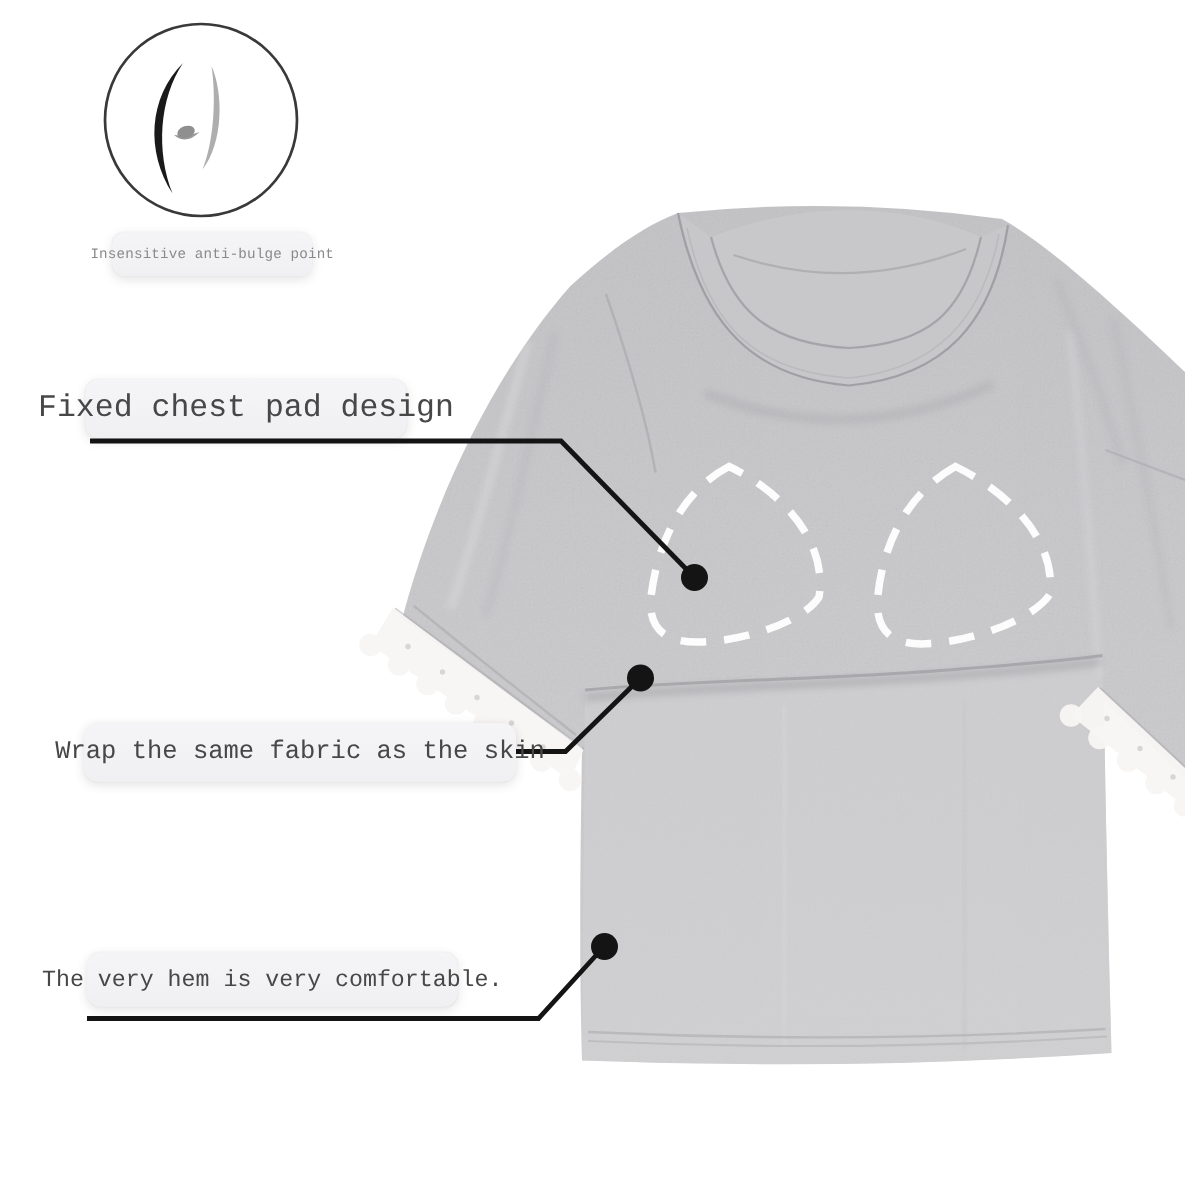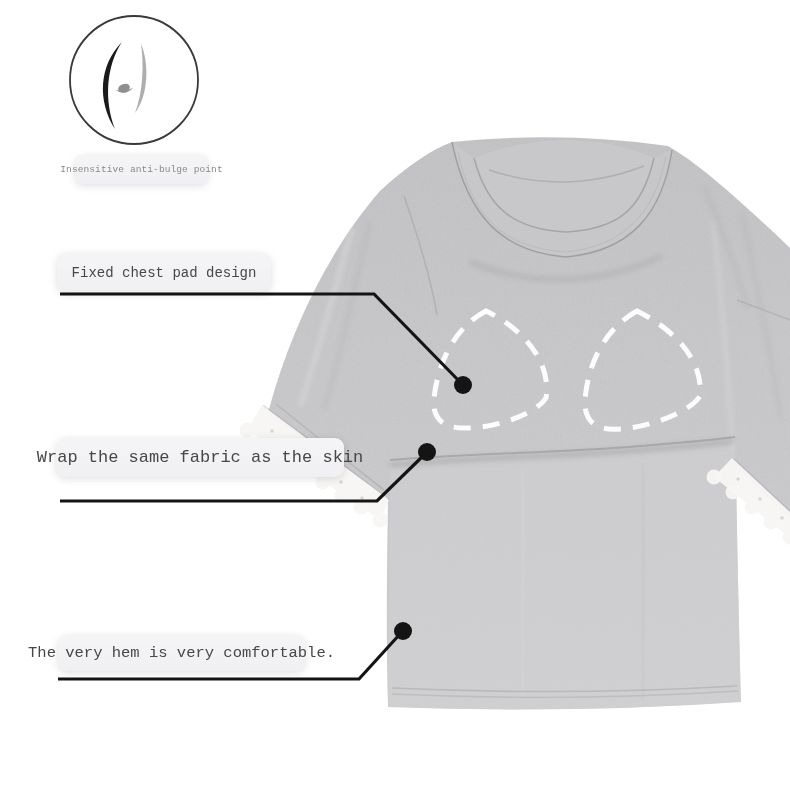--- a/index.html
+++ b/index.html
@@ -14,22 +14,22 @@
     border-radius:9px;
     box-shadow:0 2px 8px rgba(0,0,0,.12),0 0 1px rgba(0,0,0,.08);
     color:var(--label-text,#474747);
     white-space:nowrap;
   }
   .pill.small{
     border-radius:8px;font-size:9.5px;letter-spacing:.1px;
     color:var(--badge-label-text,#8a8a8a);
   }
   #pill-anti-bulge{left:75px;top:155px;width:133px;height:29px;}
-  #pill-chest-pad{left:57px;top:253px;width:214px;height:39px;font-size:14px;}
-  #pill-wrap{left:56px;top:438px;width:288px;height:39px;font-size:17px;}
+  #pill-chest-pad{left:57px;top:253px;width:214px;height:39px;font-size:21px;}
+  #pill-wrap{left:56px;top:482px;width:288px;height:39px;font-size:17px;}
   #pill-hem{left:58px;top:635px;width:247px;height:36px;font-size:15.5px;}
 </style>
 </head>
 <body>
 
 <div id="stage">
 
   <svg id="shirt-svg" width="790" height="790" viewBox="0 0 790 790">
     <defs>
       <linearGradient id="fabricGrad" x1="0" y1="0" x2="0" y2="1">

